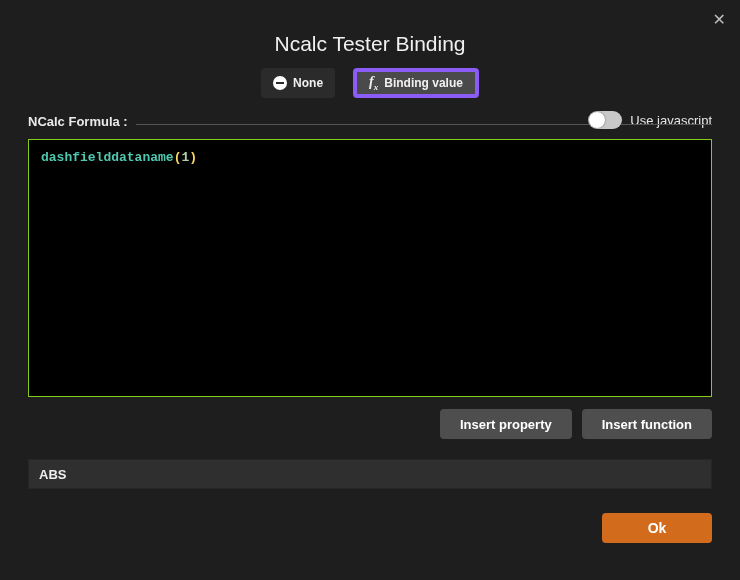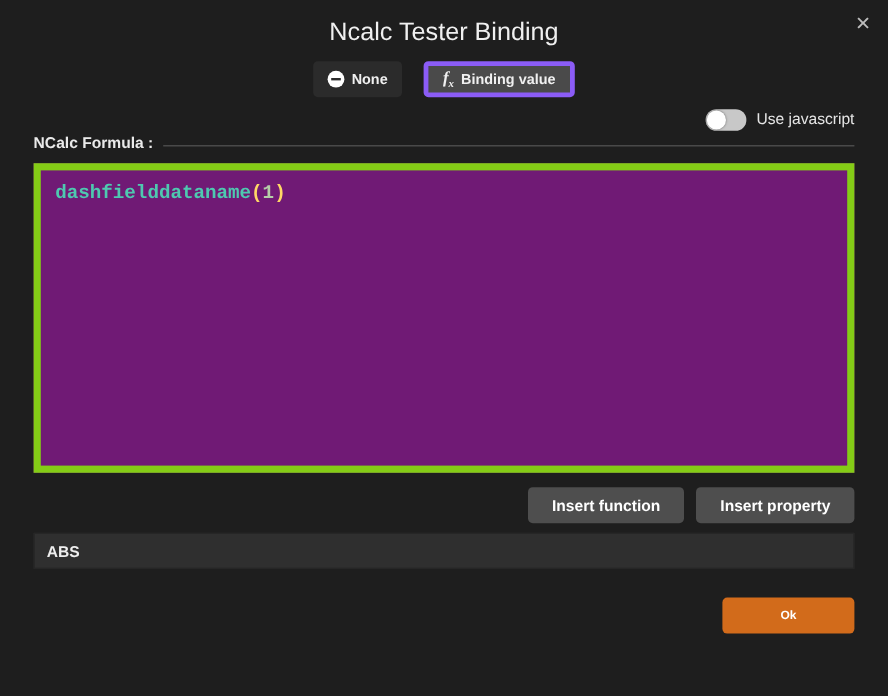--- a/index.html
+++ b/index.html
@@ -26,21 +26,21 @@
     font-size: 16px;
     color: #bdbdbd;
     cursor: pointer;
     font-family: Arial, sans-serif;
   }
   .title {
     text-align: center;
     font-size: 21px;
     font-weight: 400;
     color: #f0f0f0;
-    padding-top: 15px;
+    padding-top: 32px;
     padding-bottom: 12px;
   }
   .seg-row {
     display: flex;
     justify-content: center;
     gap: 18px;
     padding-bottom: 10px;
   }
   .seg-btn {
     display: inline-flex;
@@ -80,23 +80,24 @@
     font-family: "Times New Roman", serif;
     font-size: 14px;
   }
   .fx-icon sub { font-size: 9px; }
   .body-area {
     padding: 0 28px;
   }
   .js-row {
     display: flex;
     justify-content: flex-end;
+    align-items: center;
     gap: 8px;
     height: 24px;
-    margin-bottom: 18px;
+    margin-bottom: 4px;
   }
   .toggle {
     width: 34px; height: 18px;
     background: #c8c8c8;
     border-radius: 9px;
     position: relative;
     cursor: pointer;
   }
   .toggle-knob {
     position: absolute;
@@ -123,25 +124,25 @@
     flex: 1;
     height: 1px;
     background: #555;
     margin-bottom: 4px;
   }
   .section-head.raw { margin-top: 18px; }
   .formula-box {
     margin-top: 10px;
     width: 100%;
     height: 258px;
-    background: #701a75;
-    border: 6px solid #84cc16;
+    background: #000000;
+    border: 1px solid #84cc16;
     padding: 10px 12px;
     font-family: Consolas, "Courier New", monospace;
-    font-size: 16px;
+    font-size: 13px;
     color: #d4d4d4;
     overflow: hidden;
   }
   .tok-fn { color: #4ec9b0; font-weight: bold; }
   .tok-par { color: #ffd866; font-weight: bold; }
   .tok-num { color: #b5cea8; font-weight: bold; }
   .btn-row {
     display: flex;
     justify-content: flex-end;
     gap: 10px;
@@ -156,21 +157,21 @@
     font-weight: 600;
     border: none;
     border-radius: 4px;
     display: inline-flex;
     align-items: center;
     justify-content: center;
     cursor: pointer;
     min-width: 118px;
   }
   .raw-box {
-    margin-top: 8px;
+    margin-top: 20px;
     width: 100%;
     height: 30px;
     background: #2f2f2f;
     border: 1px solid #262626;
     padding: 0 10px;
     display: flex;
     align-items: center;
     font-size: 13px;
     font-weight: 700;
     color: #eee;
@@ -178,21 +179,21 @@
   .ok-row {
     display: flex;
     justify-content: flex-end;
     margin-top: 24px;
   }
   .ok-btn {
     width: 110px;
     height: 30px;
     background: #d26b1b;
     color: #fff;
-    font-size: 10px;
+    font-size: 14px;
     font-weight: 600;
     border: none;
     border-radius: 4px;
     display: inline-flex;
     align-items: center;
     justify-content: center;
     cursor: pointer;
   }
 </style>
 </head>
@@ -224,22 +225,22 @@
     </div>
 
     <div class="section-head">
       <span class="lbl">NCalc Formula :</span>
       <span class="line"></span>
     </div>
 
     <div class="formula-box"><span class="tok-fn">dashfielddataname</span><span class="tok-par">(</span><span class="tok-num">1</span><span class="tok-par">)</span></div>
 
     <div class="btn-row">
+      <button class="btn">Insert property</button>
       <button class="btn">Insert function</button>
-      <button class="btn">Insert property</button>
     </div>
 
 
     <div class="raw-box">
       <span>ABS</span>
     </div>
 
     <div class="ok-row">
       <button class="ok-btn">Ok</button>
     </div>

